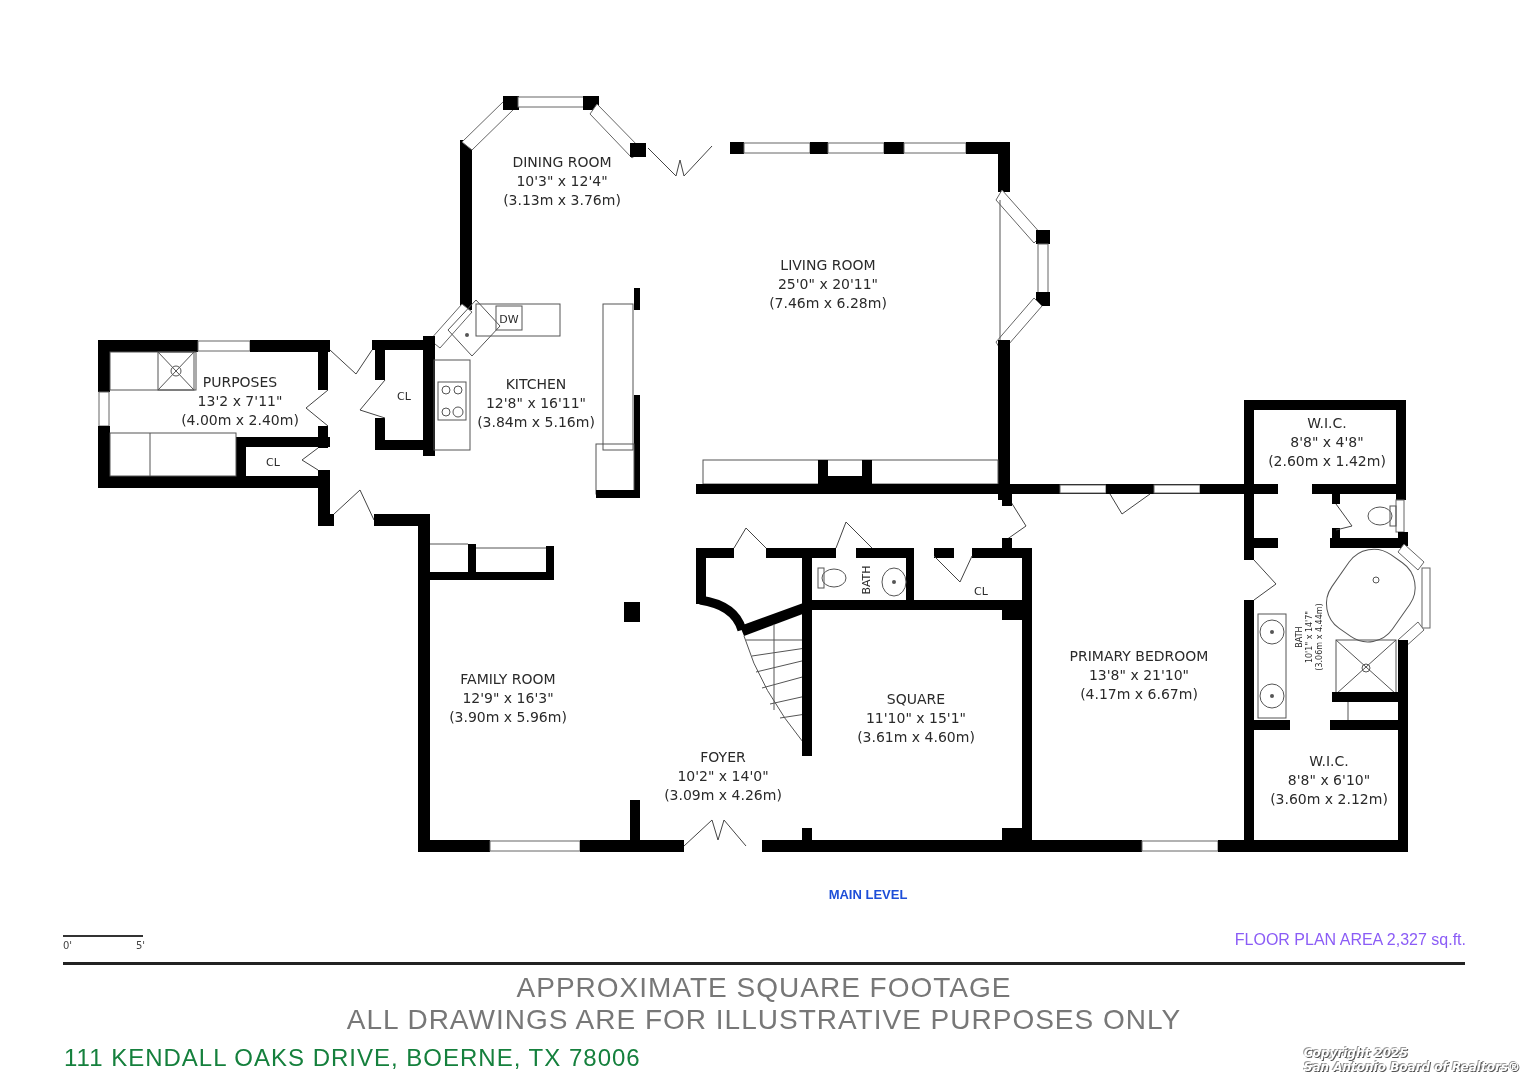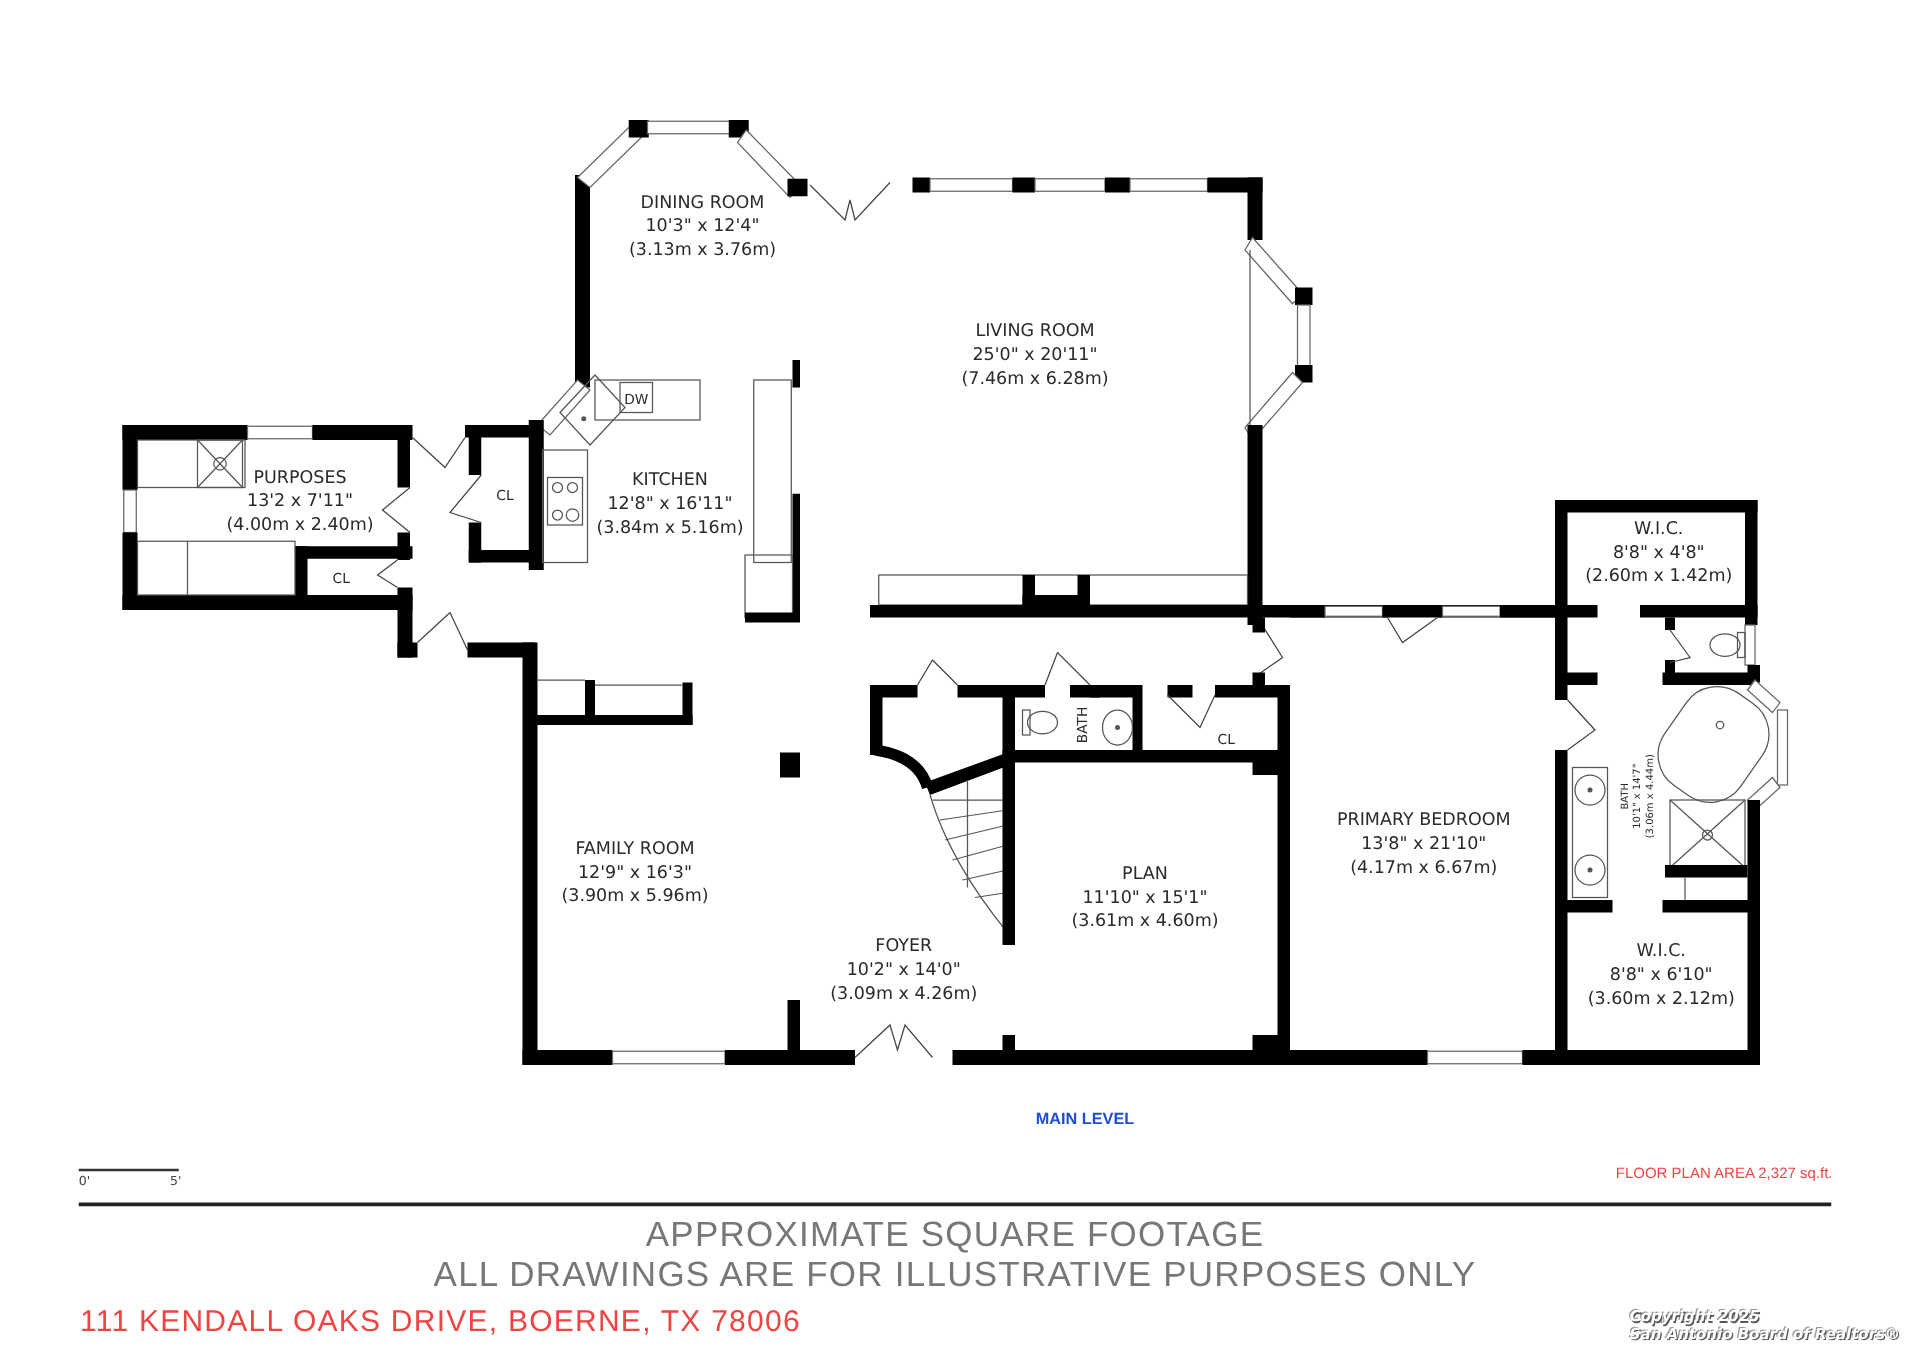--- a/index.html
+++ b/index.html
@@ -8,28 +8,28 @@
   .w { fill:#000; }
   .thin { fill:none; stroke:#555; stroke-width:1; }
   .win { fill:#fff; stroke:#666; stroke-width:1; }
   .door { fill:none; stroke:#444; stroke-width:1; }
   .lbl { position:absolute; text-align:center; font-family:"DejaVu Sans", sans-serif; font-size:14px; line-height:19px; color:#2a2a2a; transform:translateX(-50%); white-space:nowrap; }
   .lbl span { display:block; }
   .small { font-size:11px; }
   .tiny { font-size:8px; line-height:10px; }
   .rot { transform:translate(-50%,-50%) rotate(-90deg); }
   #main-level { position:absolute; left:868px; top:887px; transform:translateX(-50%); font-weight:bold; font-size:13px; color:#1d4ed8; font-family:"Liberation Sans", sans-serif; }
-  #area { position:absolute; right:62px; top:931px; font-size:12px; color:#ef4444; font-family:"Liberation Sans", sans-serif;margin-left:20px; }
+  #area { position:absolute; right:62px; top:931px; font-size:16px; color:#8b5cf6; font-family:"Liberation Sans", sans-serif;margin-left:20px; }
   #scale { position:absolute; left:63px; top:932px; width:80px; height:20px; }
   #scale .bar { position:absolute; left:0; top:3px; width:80px; border-top:2px solid #333; }
   #scale .z { position:absolute; left:0; top:8px; font-size:10px; color:#444; }
   #scale .f { position:absolute; left:73px; top:8px; font-size:10px; color:#444; }
   #rule { position:absolute; left:63px; top:962px; width:1402px; height:3px; background:#222; }
   .disc { position:absolute; left:764px; transform:translateX(-50%); font-size:28px; color:#777; letter-spacing:1px; font-family:"Liberation Sans", sans-serif; white-space:nowrap; }
-  #addr { position:absolute; left:64px; top:1044px; font-size:24px; color:#ef4444; letter-spacing:1px; font-family:"Liberation Sans", sans-serif; }
+  #addr { position:absolute; left:64px; top:1044px; font-size:24px; color:#15803d; letter-spacing:1px; font-family:"Liberation Sans", sans-serif; }
   #copy { position:absolute; right:8px; top:1046px; font-size:12px; font-weight:bold; font-style:italic; color:#fff; line-height:14px; text-shadow:1px 1px 0 #555, -1px -1px 0 #999; font-family:"DejaVu Sans", sans-serif; }
 </style>
 </head>
 <body>
 
 <svg class="plan" viewBox="0 0 1528 1080" xmlns="http://www.w3.org/2000/svg">
 
   <g>
     <rect class="w" x="460" y="140" width="12" height="170"></rect>
     <polygon class="win" points="462,142 505,100 515,108 472,150"></polygon>
@@ -241,21 +241,21 @@
   <span>FAMILY ROOM</span>
   <span>12'9" x 16'3"</span>
   <span>(3.90m x 5.96m)</span>
 </div>
 <div class="lbl" style="left:723px; top:748px;">
   <span>FOYER</span>
   <span>10'2" x 14'0"</span>
   <span>(3.09m x 4.26m)</span>
 </div>
 <div class="lbl" style="left:916px; top:690px;">
-  <span>PLAN</span>
+  <span>SQUARE</span>
   <span>11'10" x 15'1"</span>
   <span>(3.61m x 4.60m)</span>
 </div>
 <div class="lbl" style="left:1139px; top:647px;">
   <span>PRIMARY BEDROOM</span>
   <span>13'8" x 21'10"</span>
   <span>(4.17m x 6.67m)</span>
 </div>
 <div class="lbl" style="left:1327px; top:414px;">
   <span>W.I.C.</span>

